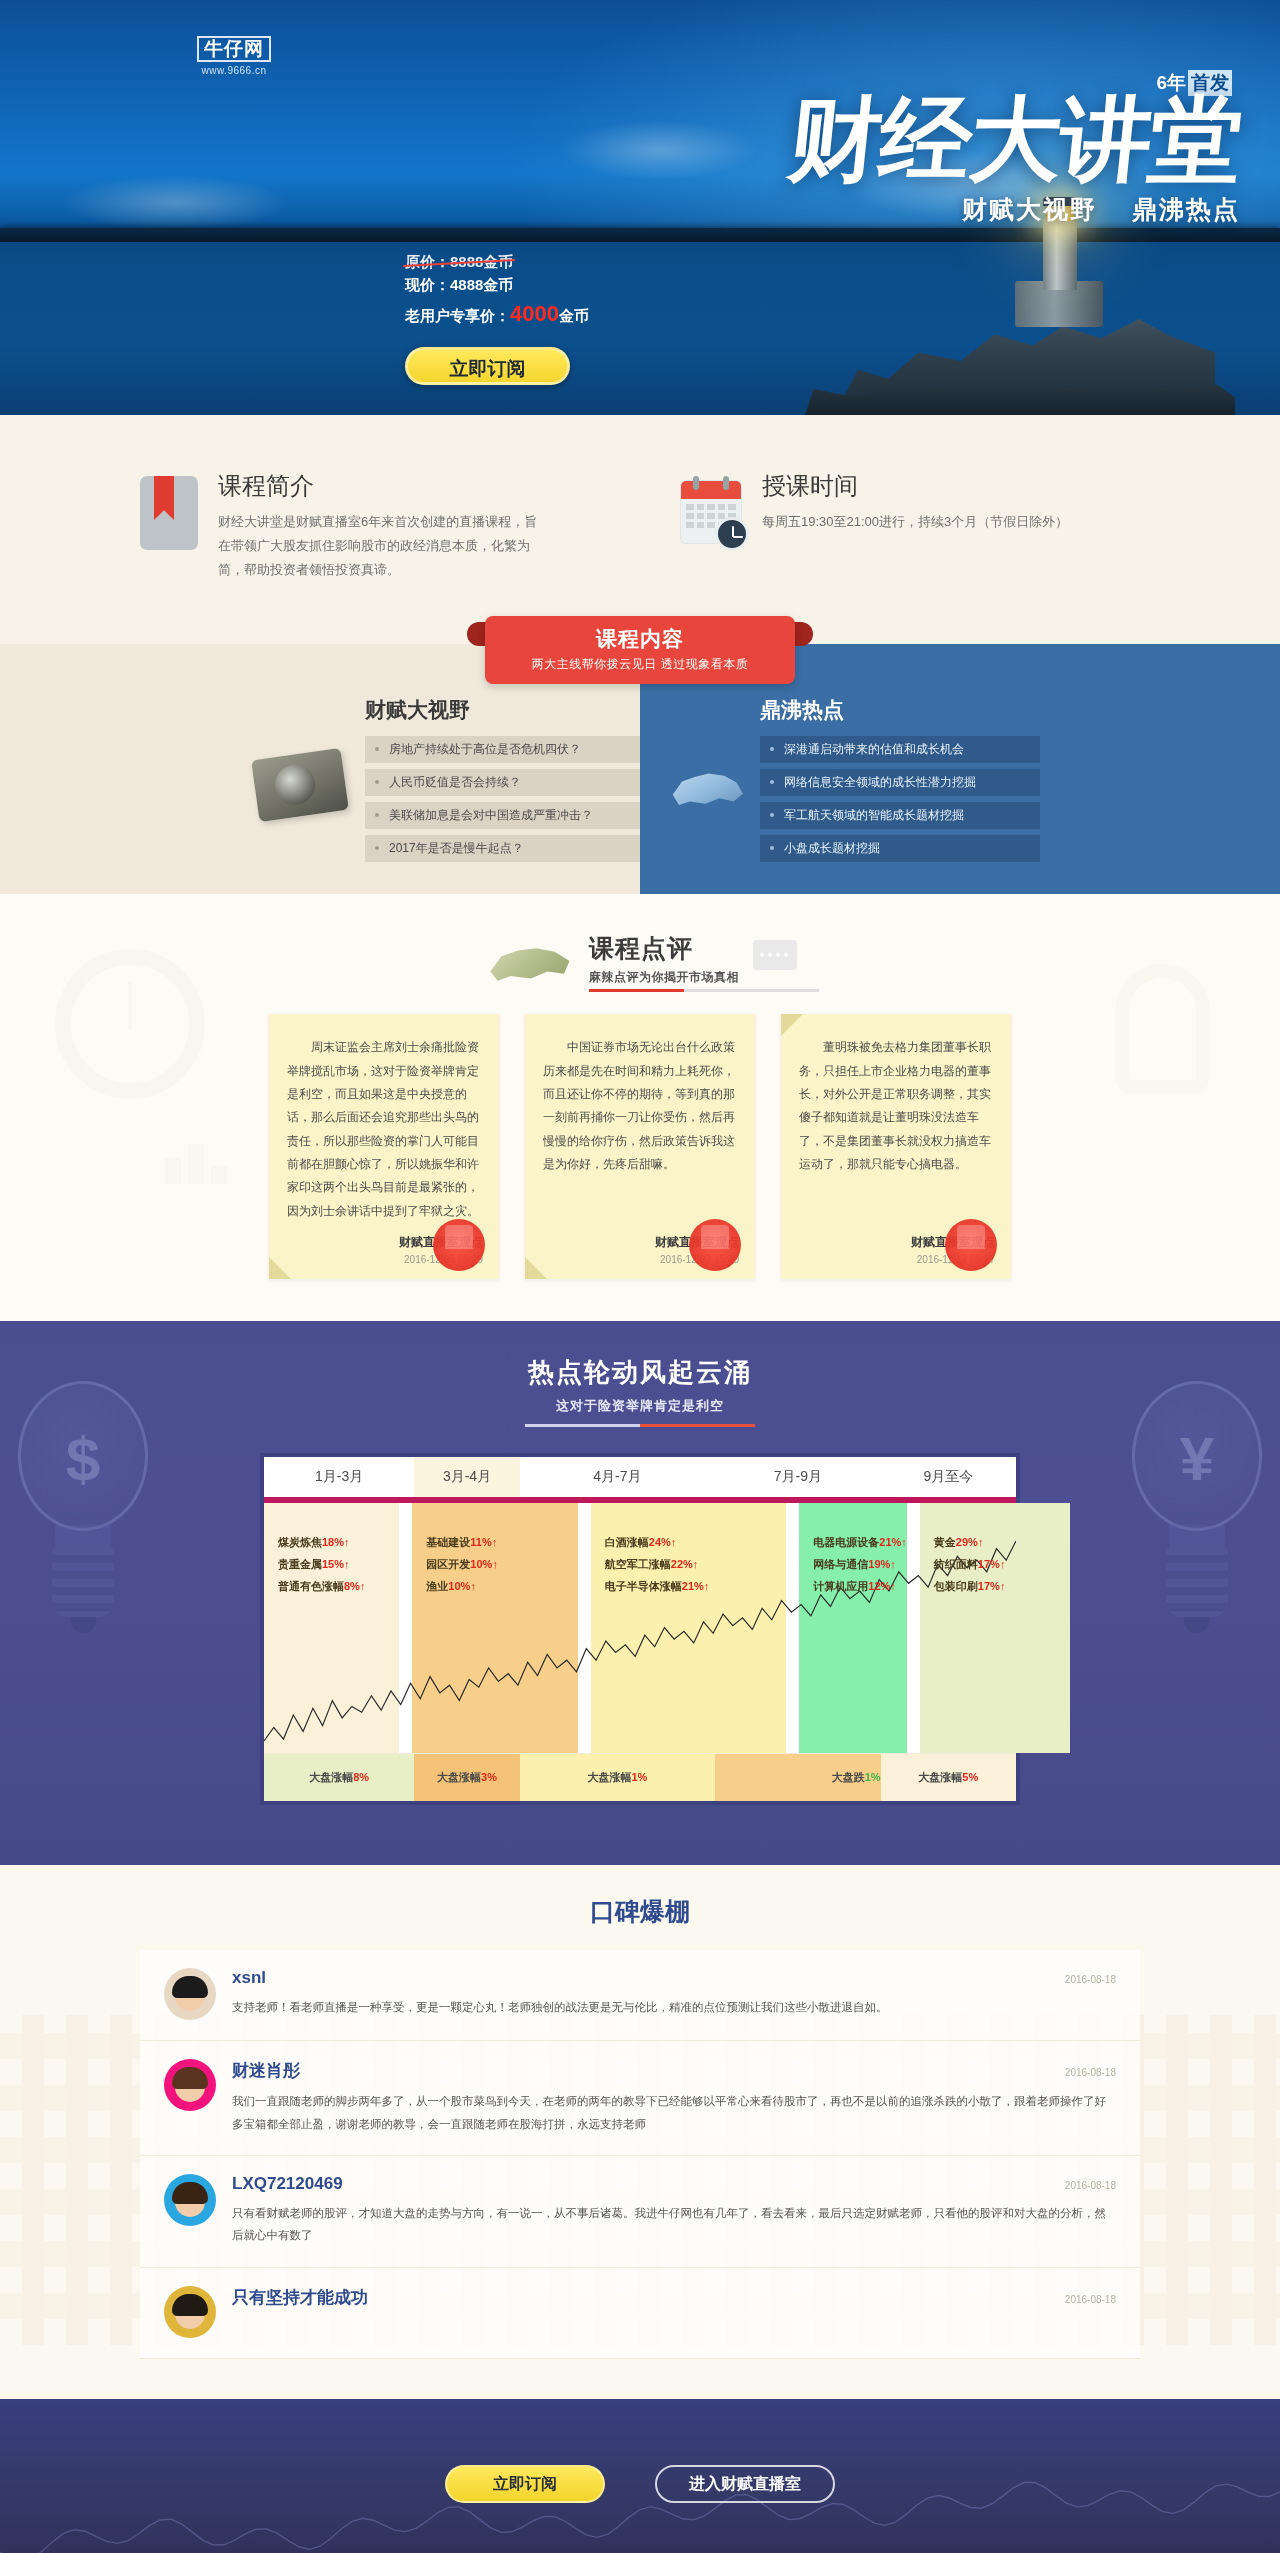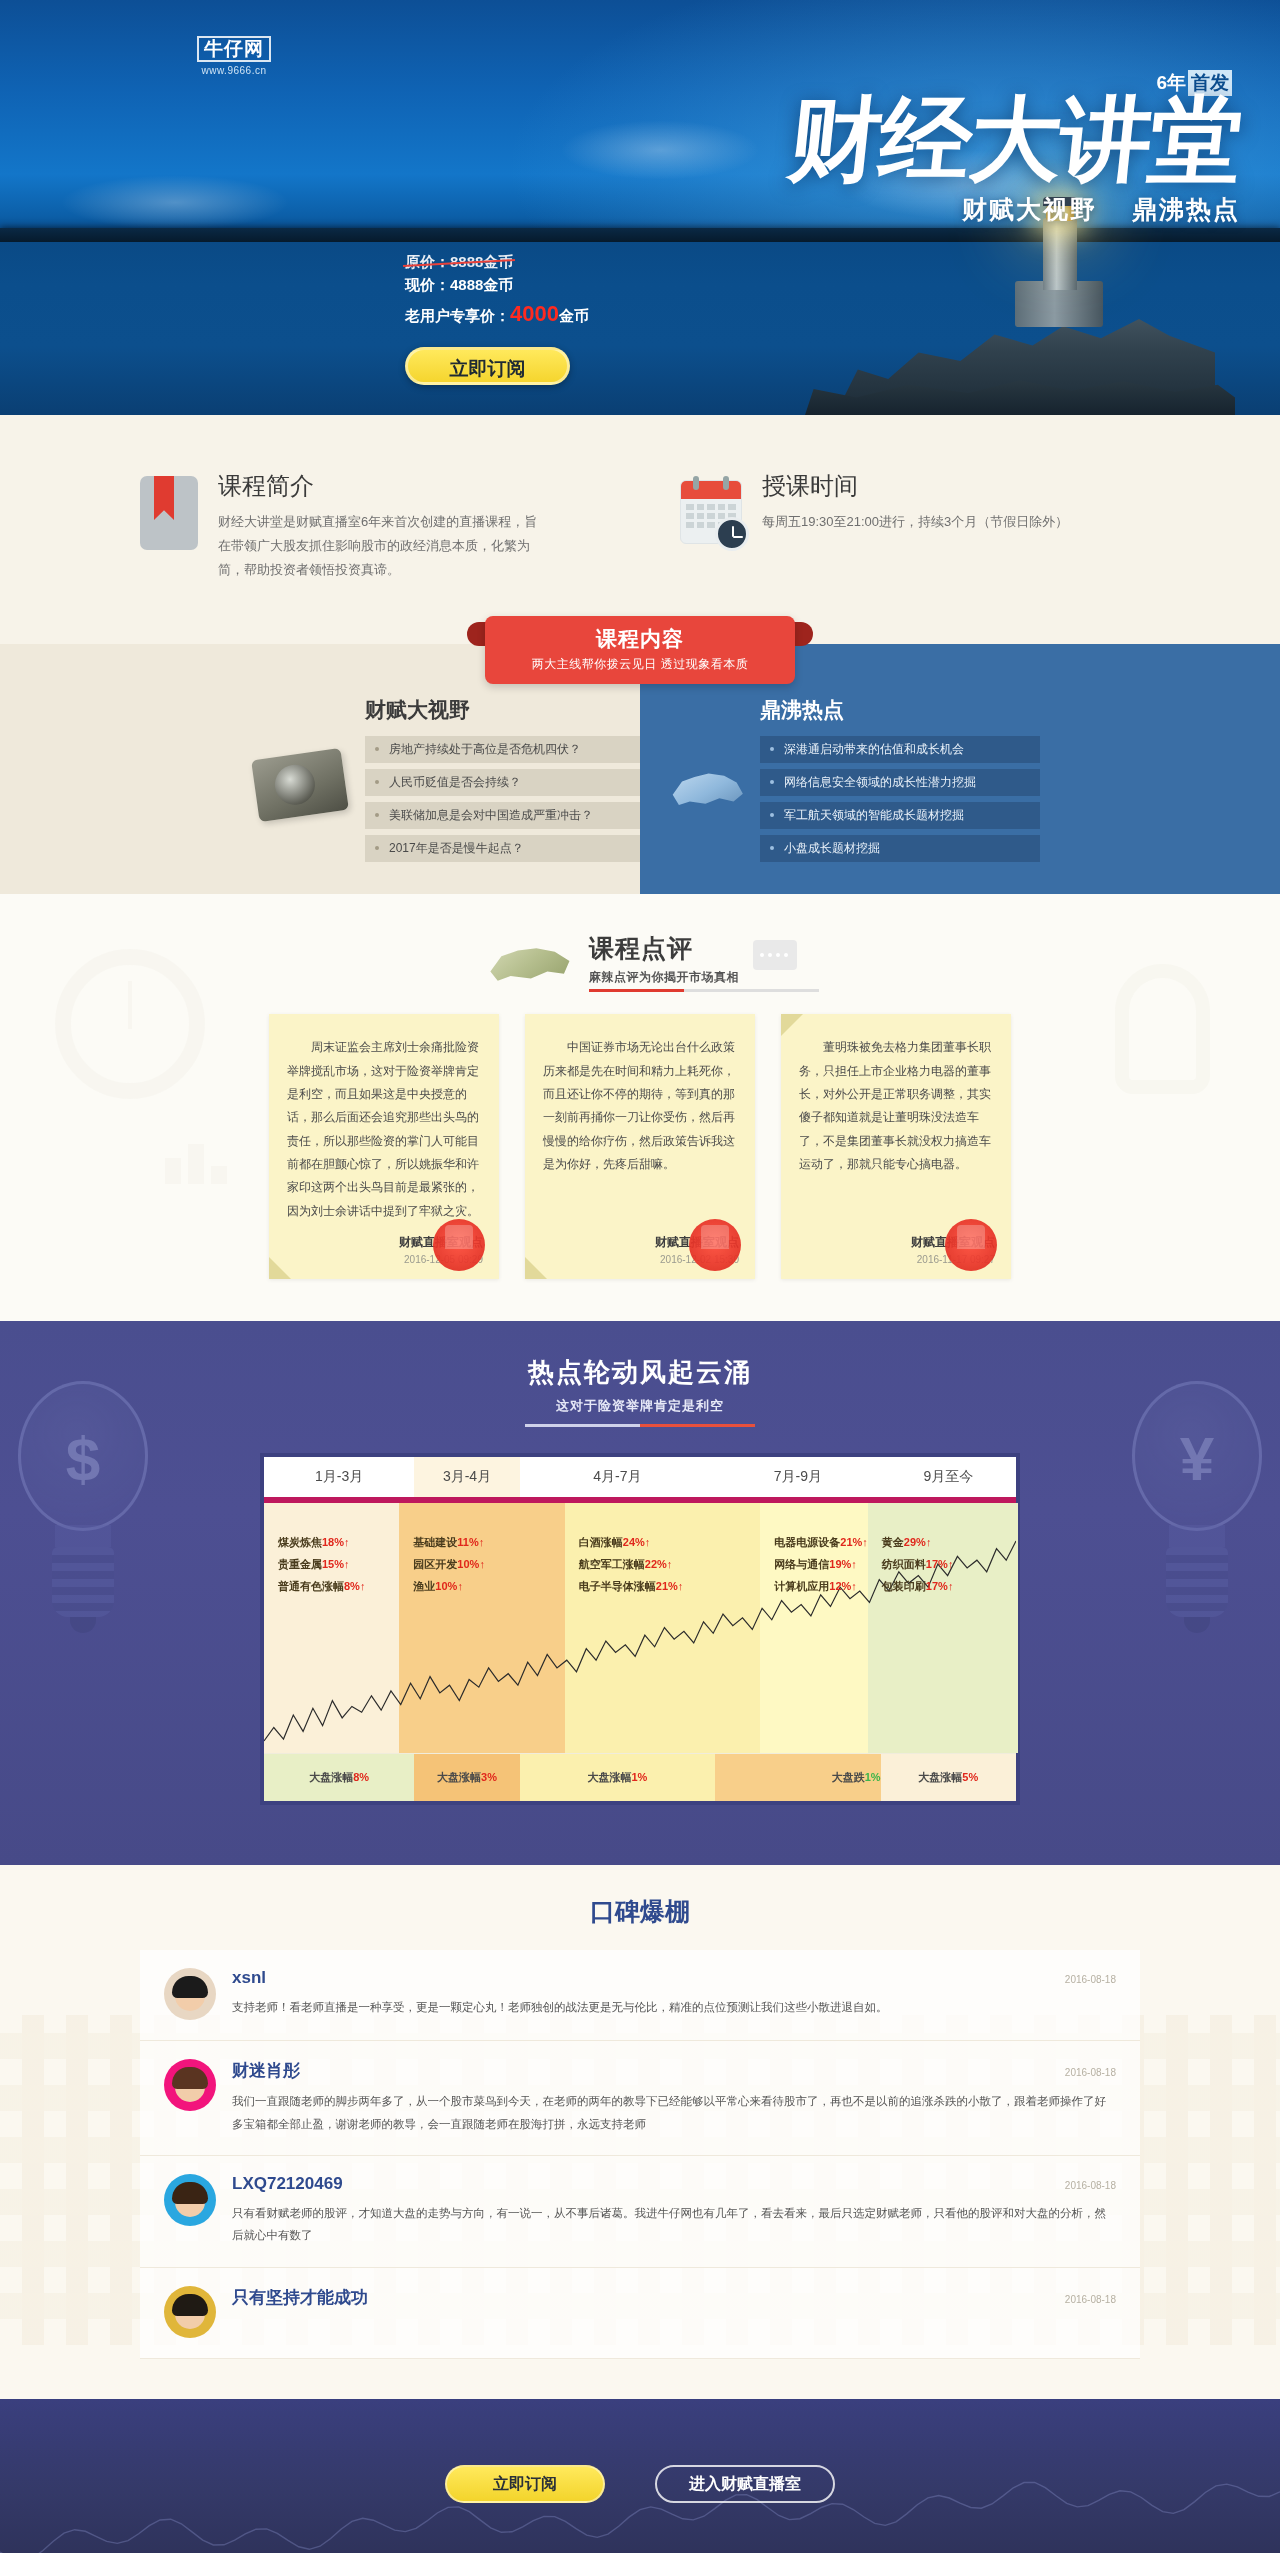--- a/index.html
+++ b/index.html
@@ -291,21 +291,21 @@
   .chart-head .ul:before { content:""; position:absolute; right:0; top:0; width:115px; height:3px; background:#e8503c; }
 
   .chart-card {
     width:760px; margin:0 auto; background:#fff; border:4px solid #3d4180;
     position:relative;
   }
   .chart-colhdr { display:flex; border-bottom:6px solid #be185d; }
   .chart-colhdr div {
     text-align:center; font-size:14px; color:#4a4a4a; padding:11px 0; font-weight:normal;
   }
-  .chart-body { position:relative; height:250px; display:flex; }
+  .chart-body { position:relative; height:250px; display:flex;gap:13px; }
   .chart-band { position:relative; }
   .band-notes { padding:28px 0 0 14px; position:relative; z-index:3; }
   .band-notes div { font-size:11px; color:#4a3c1d; line-height:2.0; font-weight:bold; white-space:nowrap; }
   .band-notes em { font-style:normal; color:#e0271c; }
   .band-notes .up:after { content:"↑"; color:#e0271c; }
   .chart-line { position:absolute; left:0; top:0; width:100%; height:250px; z-index:2; pointer-events:none; }
   .chart-foot { display:flex; border-top:1px solid #f0ecdc; }
   .chart-foot div { text-align:center; font-size:11px; padding:16px 0; color:#4a4a4a; font-weight:bold; }
   .chart-foot em { font-style:normal; color:#e0271c; }
   .chart-foot em.down { color:#3cb54a; }
@@ -580,21 +580,21 @@
               <div class="up">渔业<em>10%</em></div>
             </div>
           </div>
           <div class="chart-band" style="flex: 0 0 26%; background: rgb(251, 240, 174);">
             <div class="band-notes">
               <div class="up">白酒涨幅<em>24%</em></div>
               <div class="up">航空军工涨幅<em>22%</em></div>
               <div class="up">电子半导体涨幅<em>21%</em></div>
             </div>
           </div>
-          <div class="chart-band" style="flex: 0 0 14%; background: #fef9c3;">
+          <div class="chart-band" style="flex: 0 0 14%; background: #86efac;">
             <div class="band-notes">
               <div class="up">电器电源设备<em>21%</em></div>
               <div class="up">网络与通信<em>19%</em></div>
               <div class="up">计算机应用<em>12%</em></div>
             </div>
           </div>
           <div class="chart-band" style="flex: 0 0 20%; background: rgb(232, 239, 198);">
             <div class="band-notes">
               <div class="up">黄金<em>29%</em></div>
               <div class="up">纺织面料<em>17%</em></div>

